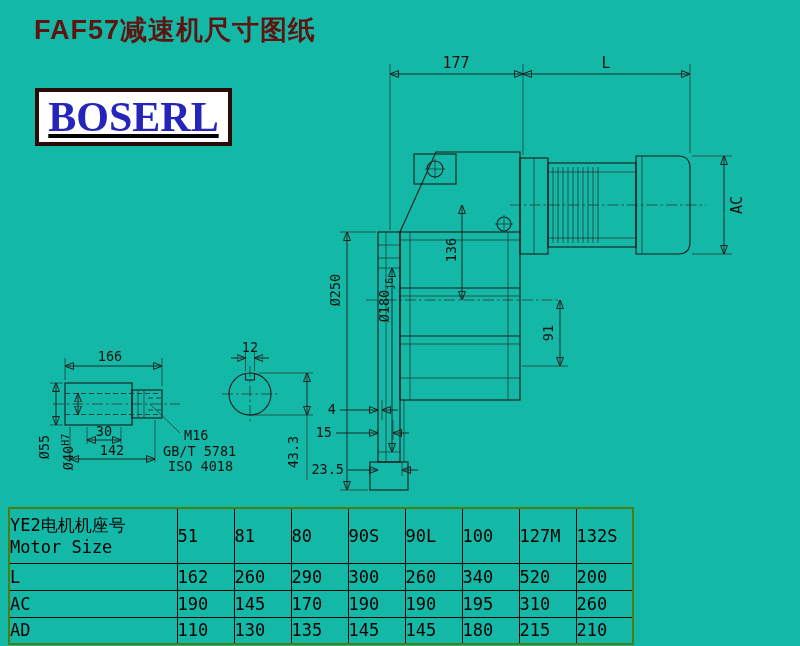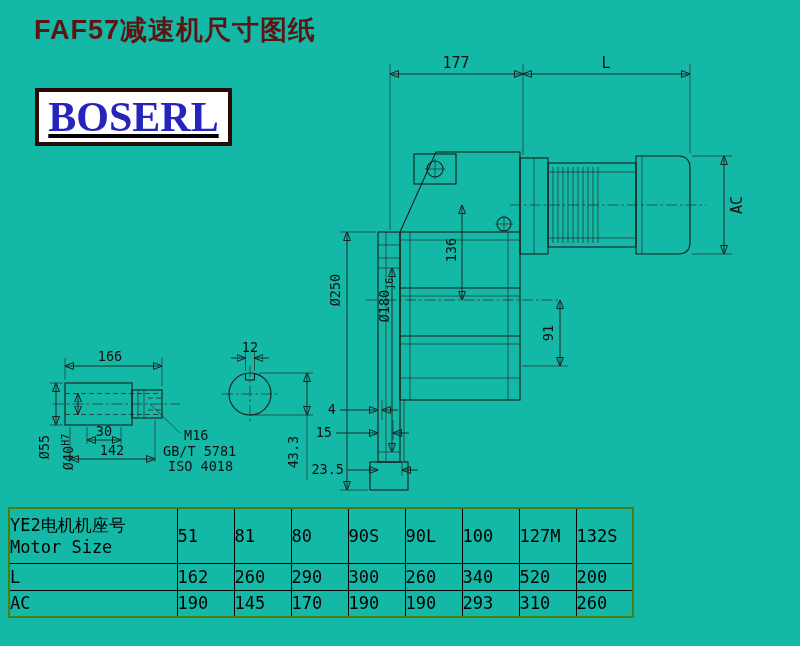--- a/index.html
+++ b/index.html
@@ -270,20 +270,31 @@
         <td>520</td>
         <td>200</td>
       </tr>
       <tr>
         <td>AC</td>
         <td>190</td>
         <td>145</td>
         <td>170</td>
         <td>190</td>
         <td>190</td>
-        <td>293</td>
+        <td>195</td>
         <td>310</td>
         <td>260</td>
       </tr>
+      <tr>
+        <td>AD</td>
+        <td>110</td>
+        <td>130</td>
+        <td>135</td>
+        <td>145</td>
+        <td>145</td>
+        <td>180</td>
+        <td>215</td>
+        <td>210</td>
+      </tr>
     </tbody>
   </table>
 
 </div>
 
 </body></html>

